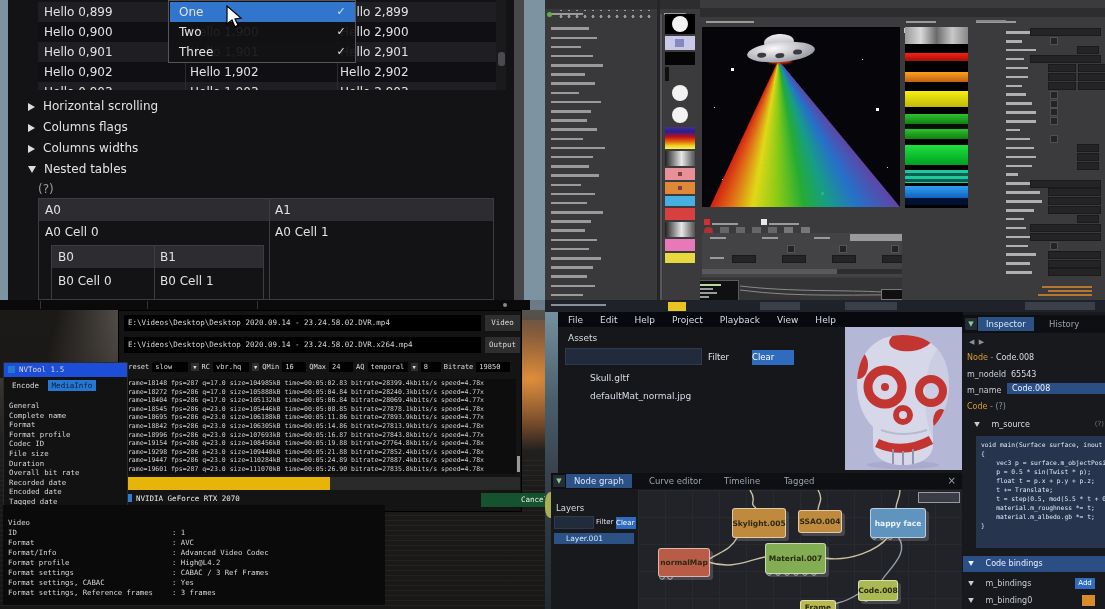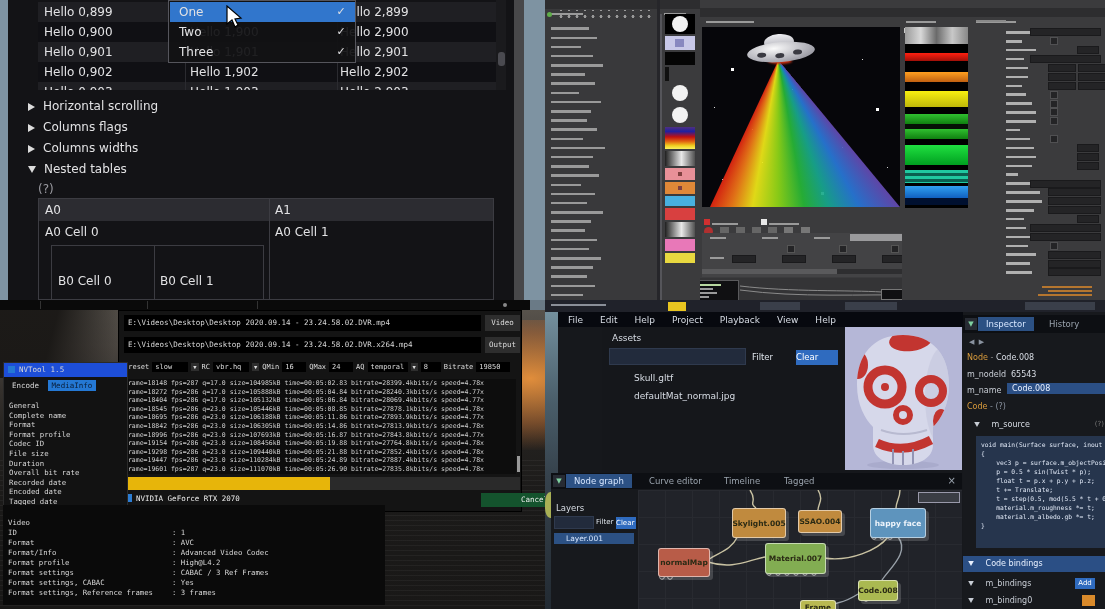--- a/index.html
+++ b/index.html
@@ -118,21 +118,21 @@
   .mval{position:absolute;left:169px;font-size:7.3px;white-space:pre;}
 
   
   #q4{left:545px;top:300px;width:560px;height:309px;background:#16181c;color:#d8dde5;}
   #q4 .topstrip{left:0;top:0;width:560px;height:12px;background:#20222a;}
   #q4 .ybadge{left:123px;top:2px;width:18px;height:9px;background:#e8c520;}
   #q4 .sbar{background:#3a3f4a;height:8px;}
   #q4 .sliver{left:0;top:12px;width:13px;height:297px;background:linear-gradient(180deg,#74909e,#4a5e6a 30%,#36424c 55%,#222a32 100%);}
   #q4 .sliver .blob{position:absolute;left:0;top:180px;width:13px;height:26px;background:#a8b055;border-radius:40%;}
   .menubar{left:13px;top:12px;width:405px;height:15px;background:#07090f;display:flex;align-items:center;gap:17px;padding-left:10px;box-sizing:border-box;font-size:9px;}
-  .assets{left:13px;top:27px;width:287px;height:146px;background:#15171b;margin-left:44px;}
+  .assets{left:13px;top:27px;width:287px;height:146px;background:#15171b;}
   .srch{background:#222b3c;border:1px solid #2f3a4e;box-sizing:border-box;}
   .fbtn{font-size:8.5px;text-align:left;color:#dfe5ec;}
   .bluebtn{background:#2f6bbf;color:#fff;}
   .aitem{position:absolute;left:32px;font-size:9px;}
   .vport{left:300px;top:27px;width:117px;height:143px;}
   .insp{left:418px;top:12px;width:142px;height:297px;background:#17191d;font-size:8px;}
   .itabrow{position:absolute;left:0;top:3px;width:142px;height:18px;background:#0d0f13;}
   .itab{position:absolute;top:2px;height:14px;line-height:14px;padding:0 8px;font-size:8.5px;color:#9aa3ad;}
   .itab.on{background:#2c5184;color:#d6e6ff;}
   .iicon{position:absolute;left:2px;top:3px;width:12px;height:12px;background:#272b33;color:#7fd0a0;font-size:7px;line-height:12px;text-align:center;}
@@ -227,20 +227,24 @@
 
     <div class="abs nt" style="left:38px;top:198px;width:456px;height:102px">
       <div class="nt-h">
         <span class="nt-cell" style="left:6px">A0</span>
         <span class="nt-cell" style="left:236px">A1</span>
       </div>
       <div style="position:absolute;left:230px;top:0;width:1px;height:102px;background:#3c3c42"></div>
       <span class="nt-cell" style="left:6px;top:22px">A0 Cell 0</span>
       <span class="nt-cell" style="left:236px;top:22px">A0 Cell 1</span>
       <div class="nt" style="left:12px;top:46px;width:213px;height:56px;border-bottom-width:1px">
+        <div class="nt-h">
+          <span class="nt-cell" style="left:6px">B0</span>
+          <span class="nt-cell" style="left:108px">B1</span>
+        </div>
         <div style="position:absolute;left:102px;top:0;width:1px;height:56px;background:#3c3c42"></div>
         <span class="nt-cell" style="left:6px;top:24px">B0 Cell 0</span>
         <span class="nt-cell" style="left:108px;top:24px">B0 Cell 1</span>
       </div>
     </div>
   </div>
 
   <div id="q2" class="abs">
 
     <div class="abs" style="left:0;top:0;width:112px;height:300px;background:#39393b">

